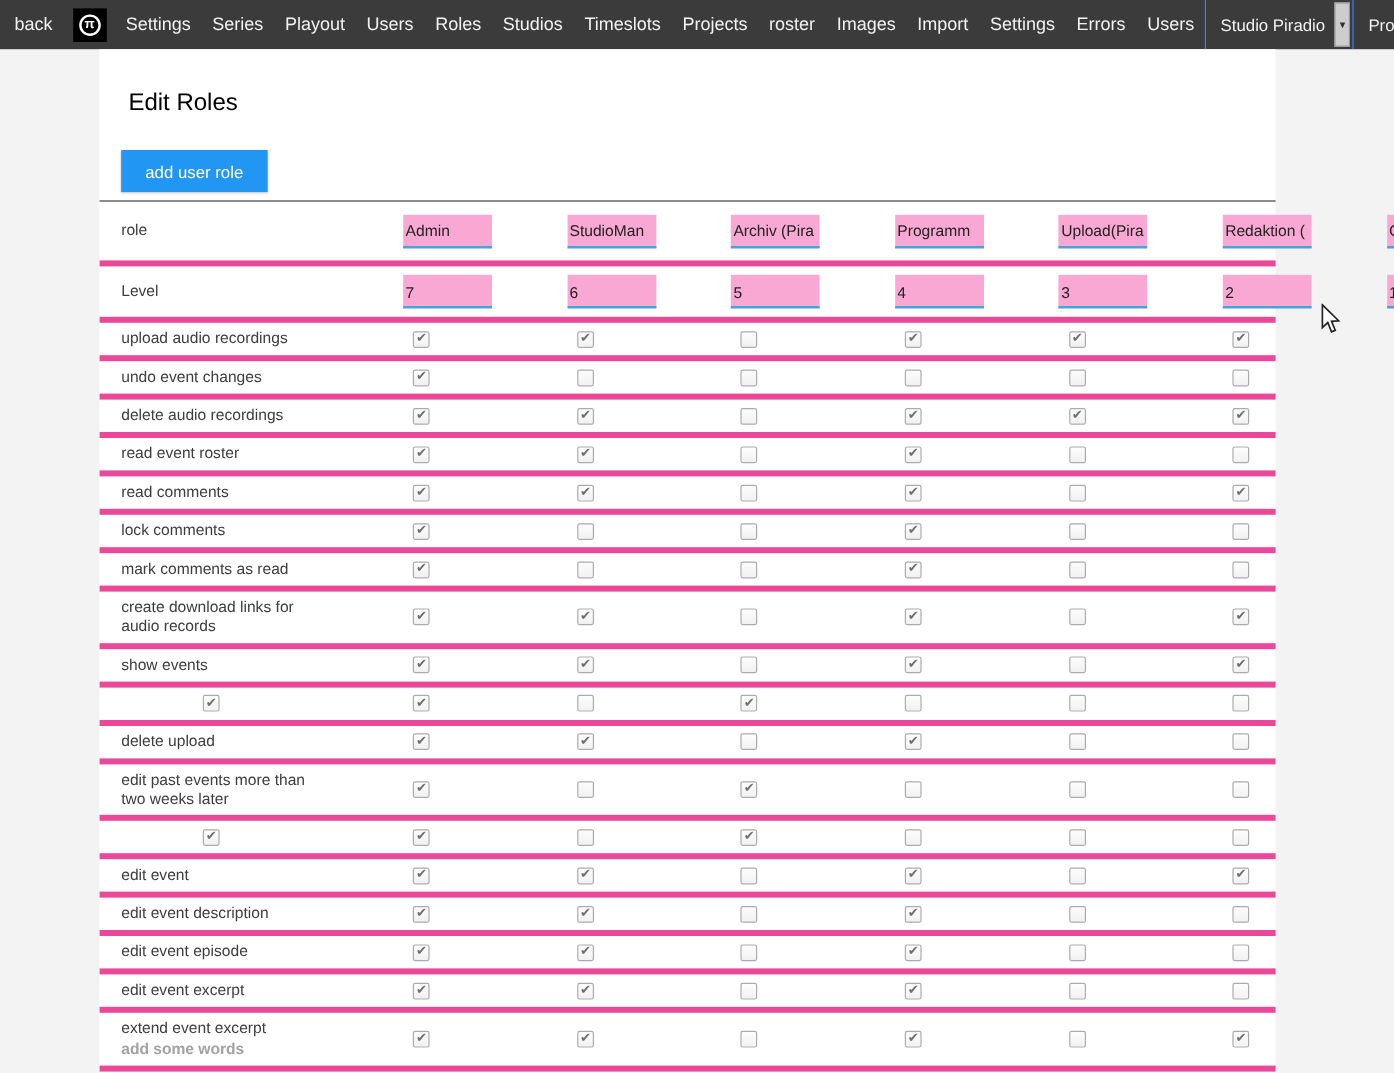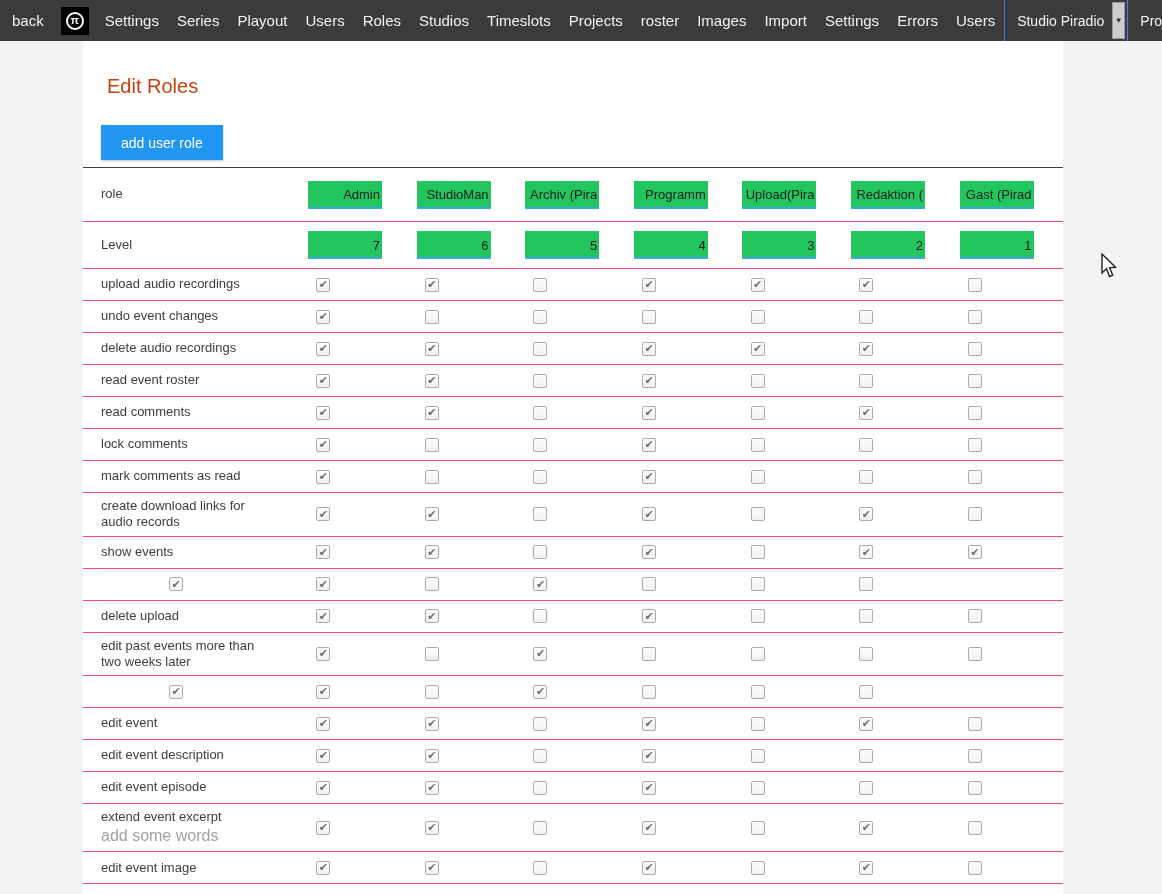--- a/index.html
+++ b/index.html
@@ -19,37 +19,37 @@
   .nav-right { margin-left:auto; display:flex; align-items:center; height:100%; }
   .nav-select { height:100%; display:flex; align-items:center; cursor:pointer;
     border-left:1px solid #3b82f6; padding-left:12px; }
   .nav-select .sel-label { font-size:14px; }
   .arrow-strip { width:13px; height:37px; margin:2px 2px 2px 8px; background:#cdcdcd;
     border:1px solid #9a9a9a; display:flex; align-items:center; justify-content:center;
     color:#333; font-size:8px; }
 
   
   .content { margin-left:83px; width:980px; min-height:853px; background:#fff; }
-  .page-title { padding:34px 0 0 24px; font-size:20px; font-weight:400; color:#c2410c; }
+  .page-title { padding:34px 0 0 24px; font-size:20px; font-weight:400; color:#000000; }
   .btn-add { margin:27px 0 0 18px; height:35px; padding:0 20px; border:none;
     background:#2196f3; color:#fff; font-size:14px; cursor:pointer;
     font-family:"Liberation Sans", sans-serif; box-shadow:0 1px 2px rgba(0,0,0,.25); }
 
   
   .roles-table { margin-top:7px; border-top:1px solid #3f3f3f; }
   .row { display:grid; grid-template-columns:186px repeat(7,108.6px);
-    border-bottom:1px solid #ec4899; align-items:center; min-height:32px; }
+    border-bottom:5px solid #ec4899; align-items:center; min-height:32px;gap:28px; }
   .row-head { min-height:54px; }
   .row-level { min-height:47px; }
   .label-cell { padding:5px 6px 5px 18px; font-size:13px; color:#3d3d3d; line-height:1.25; }
-  .sub-label { color:#a2a2a2; font-size:16px; margin-top:1px; }
+  .sub-label { color:#a2a2a2; font-size:13px; margin-top:1px;font-weight:bold; }
   .input-cell { justify-self:start; margin-left:39px; }
-  .mat-input { width:74px; height:28px; border:none; outline:none; background:#22c55e;
+  .mat-input { width:74px; height:28px; border:none; outline:none; background:#f9a8d4;
     border-bottom:2px solid #3aa9e2; font-size:13px; color:#222; padding:4px 2px 2px 2px;
-    font-family:"Liberation Sans", sans-serif;text-align:right; }
+    font-family:"Liberation Sans", sans-serif; }
   .cb-cell { justify-self:center; display:flex; align-items:center; }
   .cb { width:14px; height:14px; border:1px solid #ababab; border-radius:2px;
     background:linear-gradient(#fdfdfd,#f1f1f1); display:flex; align-items:center;
     justify-content:center; cursor:pointer; }
   .cb.checked::after { content:"\2714"; color:#6f6f6f; font-size:11px; line-height:11px; }
 
   
   .cursor { position:absolute; left:1100px; top:253px; pointer-events:none; }
 </style>
 </head>
@@ -491,20 +491,44 @@
             <span class="cb"></span>
           </div>
           <div class="cb-cell">
             <span class="cb"></span>
           </div>
           <div class="cb-cell">
             <span class="cb"></span>
           </div>
         </div>
         <div class="row">
+          <div class="label-cell">edit event excerpt</div>
+          <div class="cb-cell">
+            <span class="cb checked"></span>
+          </div>
+          <div class="cb-cell">
+            <span class="cb checked"></span>
+          </div>
+          <div class="cb-cell">
+            <span class="cb"></span>
+          </div>
+          <div class="cb-cell">
+            <span class="cb checked"></span>
+          </div>
+          <div class="cb-cell">
+            <span class="cb"></span>
+          </div>
+          <div class="cb-cell">
+            <span class="cb"></span>
+          </div>
+          <div class="cb-cell">
+            <span class="cb"></span>
+          </div>
+        </div>
+        <div class="row">
           <div class="label-cell">extend event excerpt<div class="sub-label">add some words</div></div>
           <div class="cb-cell">
             <span class="cb checked"></span>
           </div>
           <div class="cb-cell">
             <span class="cb checked"></span>
           </div>
           <div class="cb-cell">
             <span class="cb"></span>
           </div>

